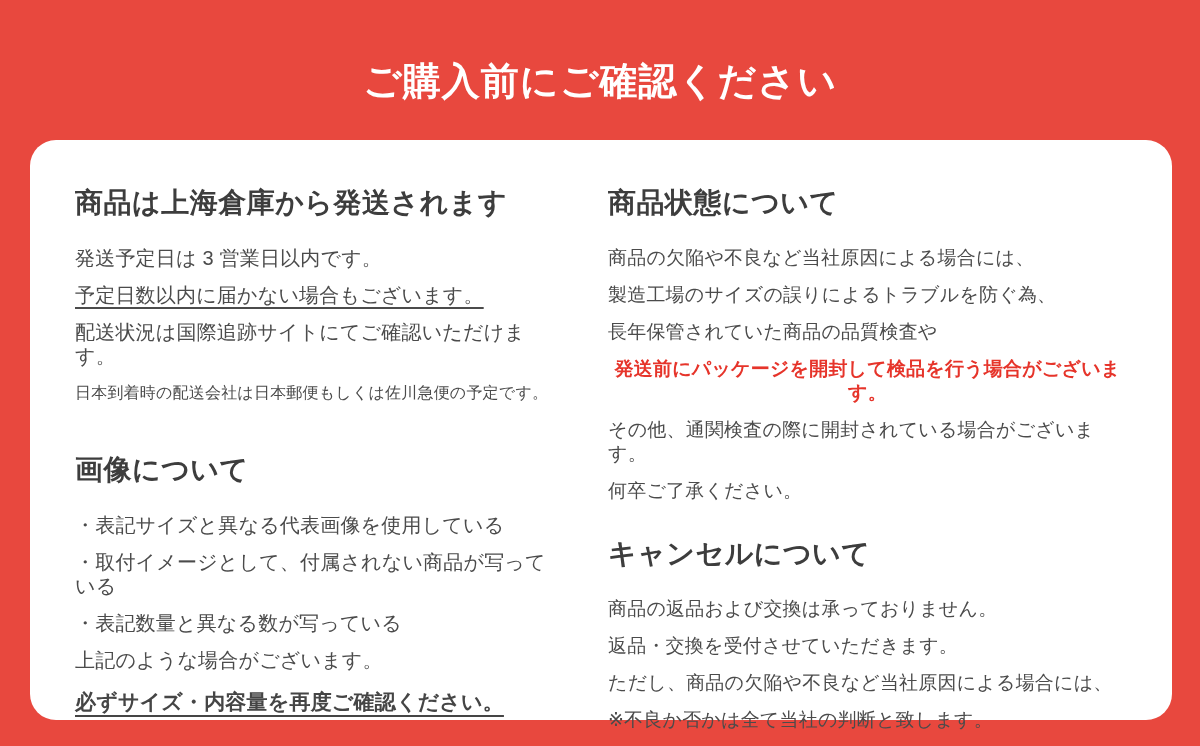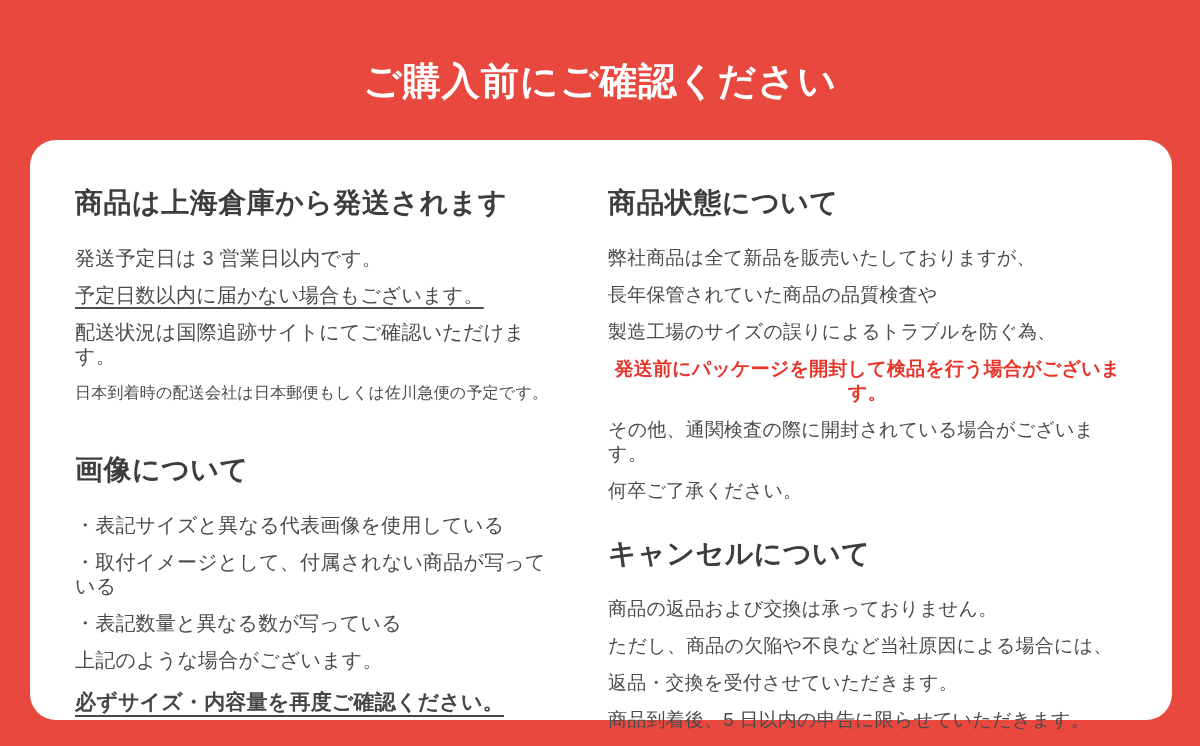--- a/index.html
+++ b/index.html
@@ -113,32 +113,31 @@
       <p>上記のような場合がございます。</p>
       <p class="emphasis">必ずサイズ・内容量を再度ご確認ください。</p>
     </div>
 
   </div>
 
   <div class="col-right">
 
     <div class="section first">
       <h2>商品状態について</h2>
-      <p>弊社商品は全て新品を販売いたしておりますが、</p>
+      <p>商品の欠陥や不良など当社原因による場合には、</p>
+      <p>製造工場のサイズの誤りによるトラブルを防ぐ為、</p>
       <p>長年保管されていた商品の品質検査や</p>
-      <p>製造工場のサイズの誤りによるトラブルを防ぐ為、</p>
       <p class="alert">発送前にパッケージを開封して検品を行う場合がございます。</p>
       <p>その他、通関検査の際に開封されている場合がございます。</p>
       <p>何卒ご了承ください。</p>
     </div>
 
     <div class="section second">
       <h2>キャンセルについて</h2>
       <p>商品の返品および交換は承っておりません。</p>
+      <p>返品・交換を受付させていただきます。</p>
       <p>ただし、商品の欠陥や不良など当社原因による場合には、</p>
-      <p>返品・交換を受付させていただきます。</p>
-      <p>商品到着後、5 日以内の申告に限らせていただきます。</p>
       <p>※不良か否かは全て当社の判断と致します。</p>
     </div>
 
   </div>
 
 </div>
 
 </body></html>

